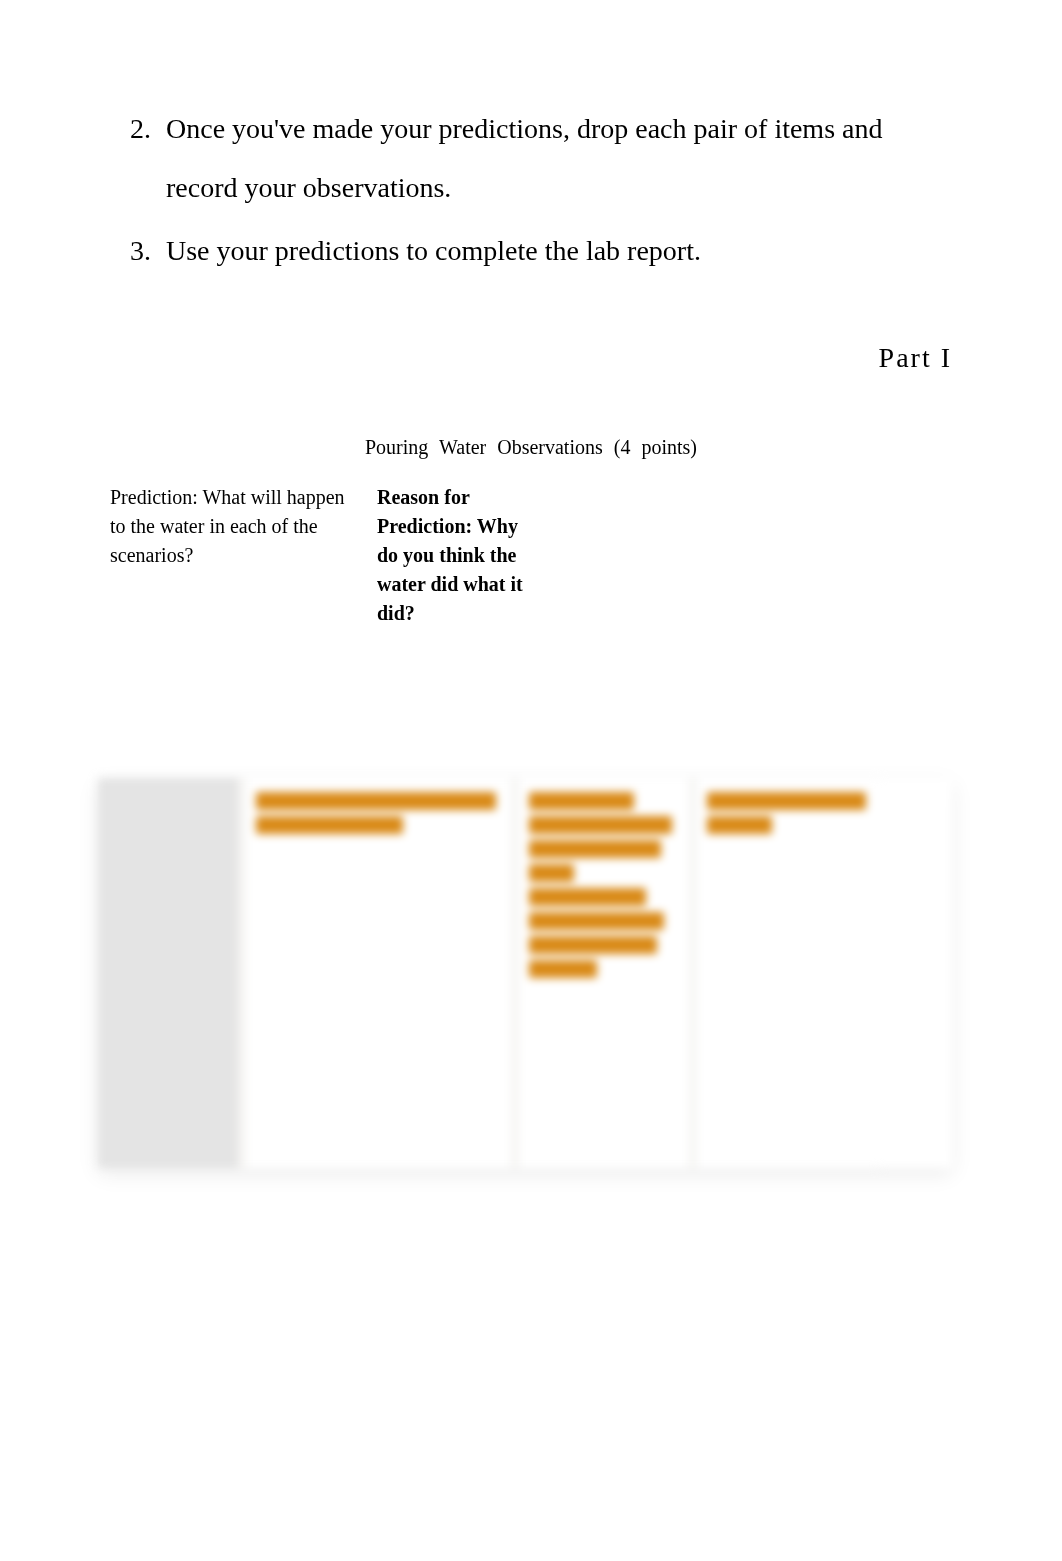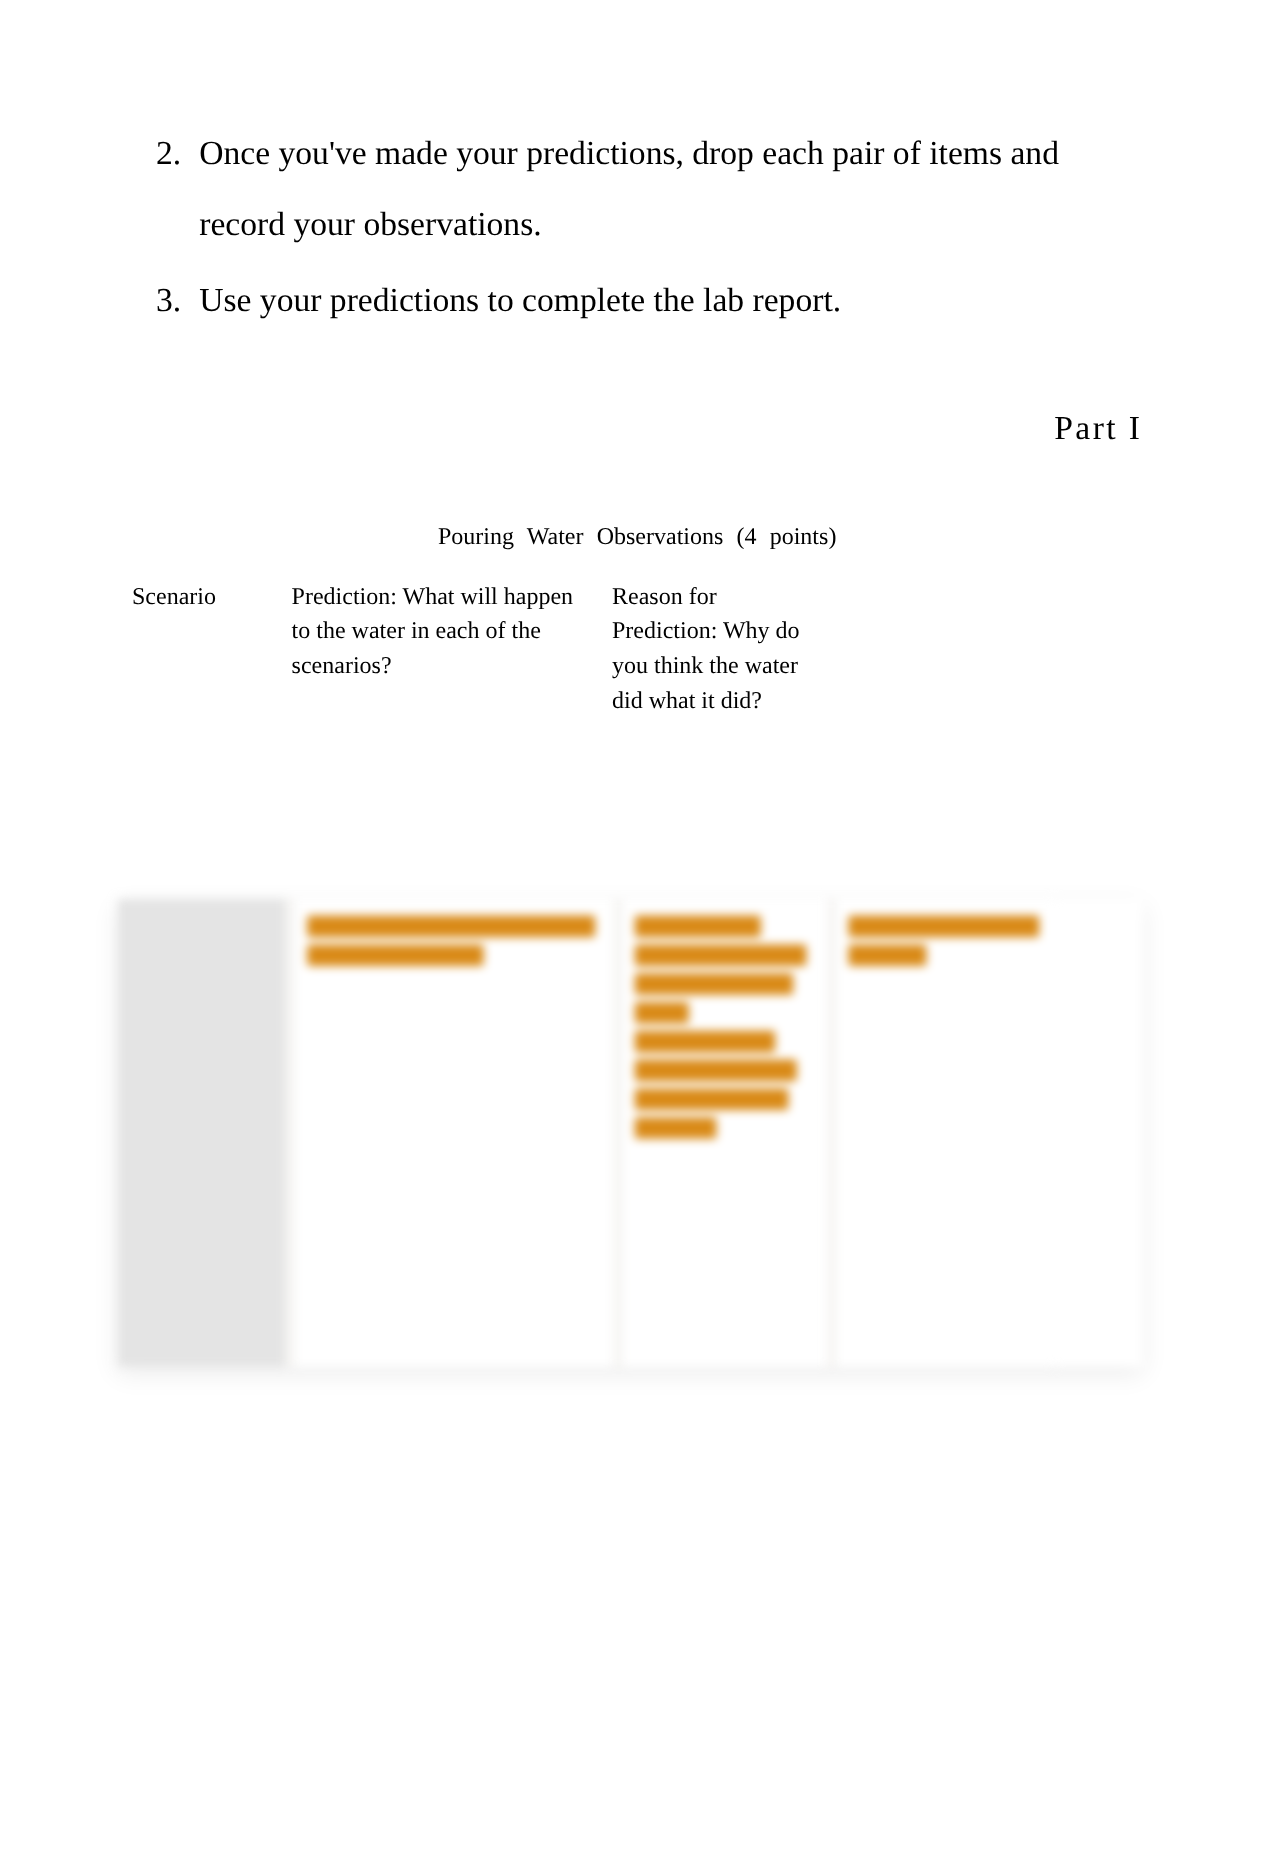--- a/index.html
+++ b/index.html
@@ -40,21 +40,21 @@
     }
     .table-header {
       display: flex;
       font-size: 20px;
       line-height: 1.45;
       gap: 0;
       margin-bottom: 150px;
     }
     .col-scenario { width: 133px; padding-right: 8px; }
     .col-prediction { width: 267px; padding-right: 24px; }
-    .col-reason { width: 178px; padding-right: 16px; }
+    .col-reason { width: 178px; padding-right: 16px; font-weight: bold; }
     .col-observation { width: 190px; padding-right: 8px; }
     .blur-row {
       display: flex;
       margin: 0 0 0 -12px;
       height: 390px;
       box-shadow: 0 6px 20px rgba(0,0,0,0.08);
       filter: blur(4px);
       border-radius: 2px;
       overflow: hidden;
     }
@@ -83,21 +83,20 @@
   <ol class="instructions" start="2">
     <li>Once you've made your predictions, drop each pair of items and record your observations.</li>
     <li>Use your predictions to complete the lab report.</li>
   </ol>
 
   <div class="part-title">Part  I</div>
 
   <div class="table-title">Pouring  Water  Observations   (4 points)</div>
 
   <div class="table-header">
-    <div class="col-scenario">Scenario</div>
     <div class="col-prediction">Prediction: What will happen to the water in each of the scenarios?</div>
     <div class="col-reason">Reason for Prediction: Why do you think the water did what it did?</div>
   </div>
 
   <div class="blur-row">
     <div class="blur-cell bc1"></div>
     <div class="blur-cell bc2">
       <div class="obscured-line" style="width:98%"></div>
       <div class="obscured-line" style="width:60%"></div>
     </div>

